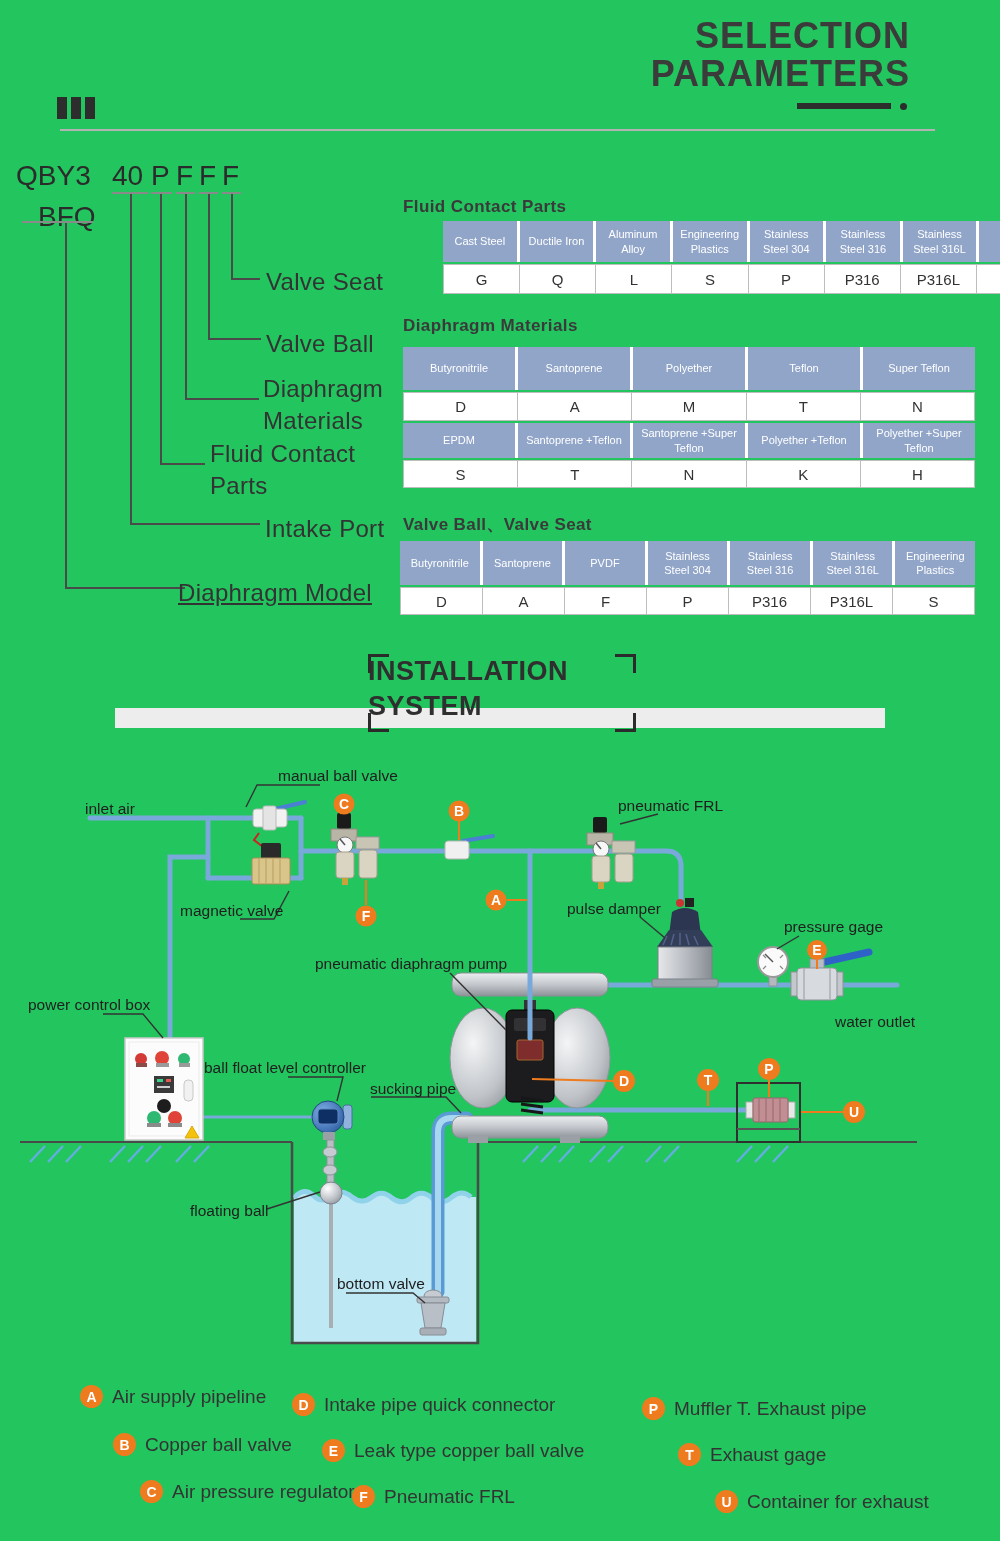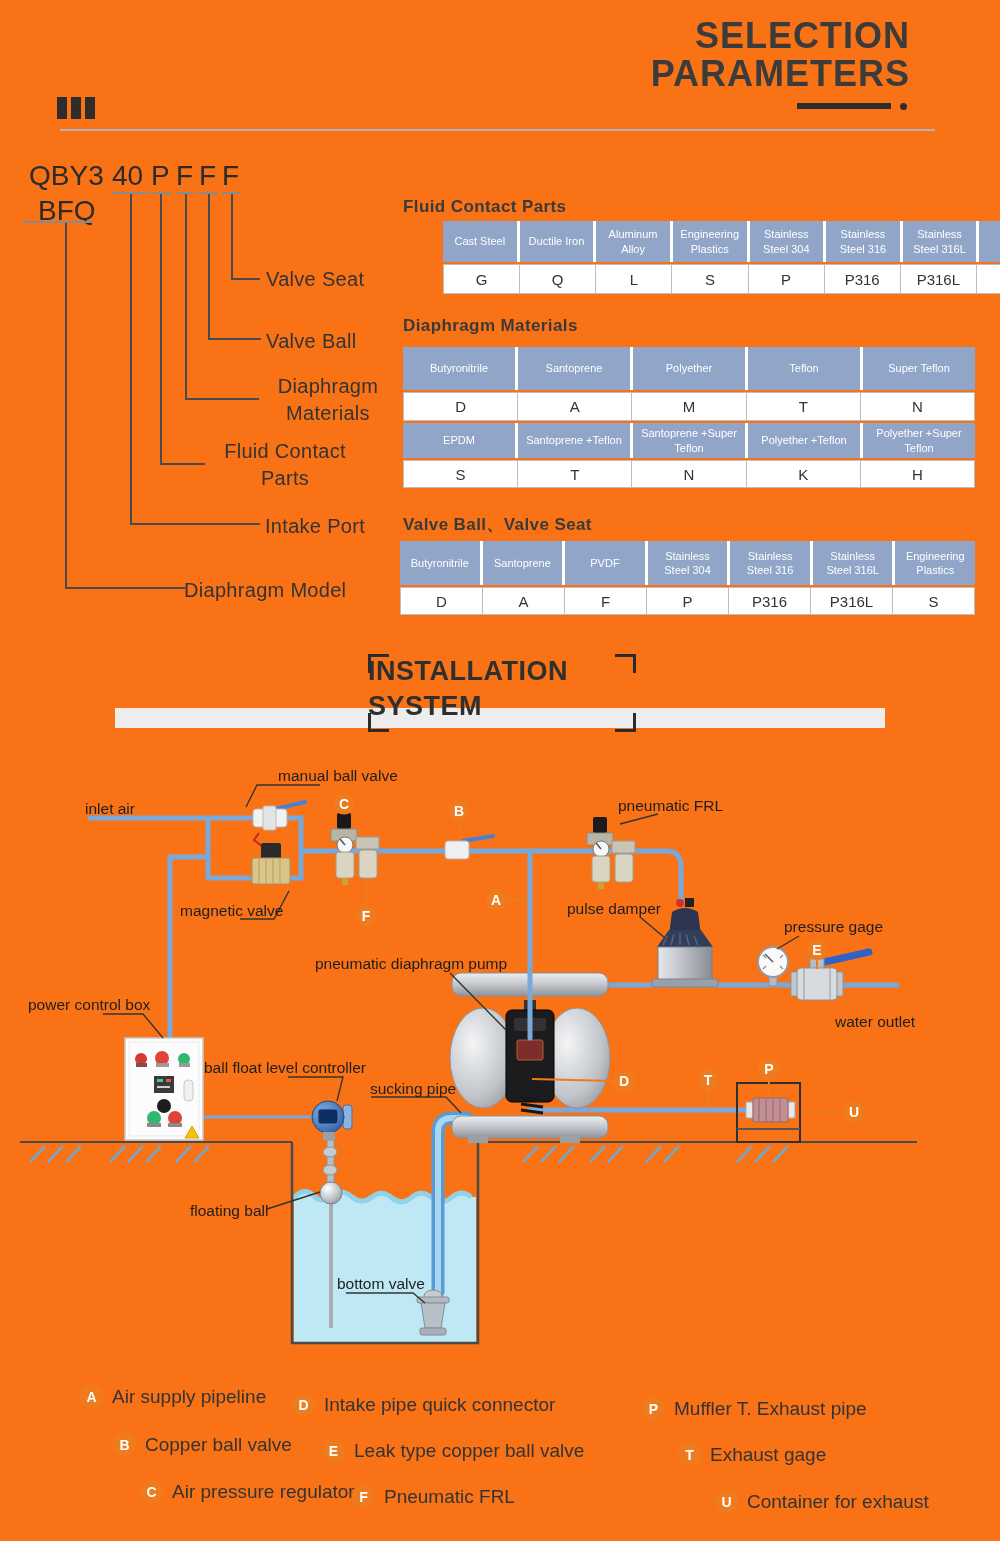--- a/index.html
+++ b/index.html
@@ -1,32 +1,32 @@
 <!DOCTYPE html>
 <html><head>
 <meta charset="utf-8">
 <style>
   html,body{margin:0;padding:0;background:#fff;}
-  .page{position:relative;width:1000px;height:1541px;background:#f97316;overflow:hidden;
+  .page{position:relative;width:1000px;height:1541px;background:#22c55e;overflow:hidden;
         font-family:"Liberation Sans",sans-serif;color:#333;}
   .abs{position:absolute;}
   
   .big-title{position:absolute;right:90px;text-align:right;font-weight:bold;
              font-size:36px;letter-spacing:1px;color:#3b3b3b;line-height:1;}
   .title-dash{position:absolute;left:797px;top:103px;width:94px;height:6px;background:#2d2d2d;}
   .title-dot{position:absolute;left:900px;top:103px;width:7px;height:7px;border-radius:50%;background:#2d2d2d;}
   .bars{position:absolute;left:57px;top:97px;display:flex;gap:4px;}
   .bars i{display:block;width:10px;height:22px;background:#2d2d2d;}
   .rule{position:absolute;left:60px;top:129px;width:875px;height:2px;background:#b3b3b3;}
   
   .code{position:absolute;font-size:28px;color:#2b2b2b;line-height:1;}
   .code-ul{position:absolute;height:2px;background:#8a8a8a;}
   .vline{position:absolute;width:2px;background:#4a4a4a;}
   .hline{position:absolute;height:2px;background:#4a4a4a;}
-  .callout{position:absolute;font-size:20px;color:#333;letter-spacing:.3px;line-height:1.35;text-align:center;}
+  .callout{position:absolute;font-size:24px;color:#333;letter-spacing:.3px;line-height:1.35;}
   
   .tbl-title{position:absolute;font-size:17px;font-weight:bold;color:#3a3a3a;letter-spacing:.4px;}
   .ptable{position:absolute;}
   .hrow{display:flex;}
   .hrow .th{flex:1 1 0;background:#91a5c9;color:#fff;font-size:11px;line-height:1.3;
             display:flex;align-items:center;justify-content:center;text-align:center;
             border-right:3px solid #fff;padding:2px 4px;box-sizing:border-box;}
   .hrow .th:last-child{border-right:none;}
   .vrow{display:flex;border-top:1px solid #bdbdbd;border-bottom:1px solid #bdbdbd;
         border-left:1px solid #bdbdbd;border-right:1px solid #bdbdbd;margin:2px 0;}
@@ -61,27 +61,27 @@
   <div class="big-title" style="top:56px;">PARAMETERS</div>
   <div class="title-dash"></div>
   <div class="title-dot"></div>
   <div class="bars">
       <i></i>
       <i></i>
       <i></i>
     </div>
   <div class="rule"></div>
 
-  <div class="code" style="left:29px;top:162px;">QBY3</div>
+  <div class="code" style="left:16px;top:162px;">QBY3</div>
   <div class="code" style="left:112px;top:162px;">40</div>
   <div class="code" style="left:151px;top:162px;">P</div>
   <div class="code" style="left:176px;top:162px;">F</div>
   <div class="code" style="left:199px;top:162px;">F</div>
   <div class="code" style="left:222px;top:162px;">F</div>
-  <div class="code" style="left:38px;top:197px;">BFQ</div>
+  <div class="code" style="left:38px;top:203px;">BFQ</div>
   <div class="code-ul" style="left:112px;top:192px;width:36px;"></div>
   <div class="code-ul" style="left:151px;top:192px;width:21px;"></div>
   <div class="code-ul" style="left:176px;top:192px;width:19px;"></div>
   <div class="code-ul" style="left:199px;top:192px;width:19px;"></div>
   <div class="code-ul" style="left:222px;top:192px;width:19px;"></div>
   <div class="code-ul" style="left:22px;top:221px;width:71px;"></div>
 
   <div class="vline" style="left:65px;top:223px;height:364px;"></div>
   <div class="hline" style="left:65px;top:587px;width:120px;"></div>
   <div class="vline" style="left:130px;top:194px;height:329px;"></div>
@@ -93,21 +93,21 @@
   <div class="vline" style="left:208px;top:194px;height:144px;"></div>
   <div class="hline" style="left:208px;top:338px;width:53px;"></div>
   <div class="vline" style="left:231px;top:194px;height:84px;"></div>
   <div class="hline" style="left:231px;top:278px;width:29px;"></div>
 
   <div class="callout" style="left:266px;top:266px;">Valve Seat</div>
   <div class="callout" style="left:266px;top:328px;">Valve Ball</div>
   <div class="callout" style="left:263px;top:373px;width:130px;">Diaphragm Materials</div>
   <div class="callout" style="left:210px;top:438px;width:150px;">Fluid Contact Parts</div>
   <div class="callout" style="left:265px;top:513px;">Intake Port</div>
-  <div class="callout" style="left:184px;top:577px;">Diaphragm Model</div>
+  <div class="callout" style="left:178px;top:577px;text-decoration:underline;">Diaphragm Model</div>
 
   <div class="tbl-title" style="left:403px;top:197px;">Fluid Contact Parts</div>
   <div class="ptable" style="left:403px;top:221px;width:610px;padding-left:40px;">
     <div class="hrow" style="height:41px;">
       <div class="th">Cast Steel</div>
       <div class="th">Ductile Iron</div>
       <div class="th">Aluminum Alloy</div>
       <div class="th">Engineering Plastics</div>
       <div class="th">Stainless Steel 304</div>
       <div class="th">Stainless Steel 316</div>

